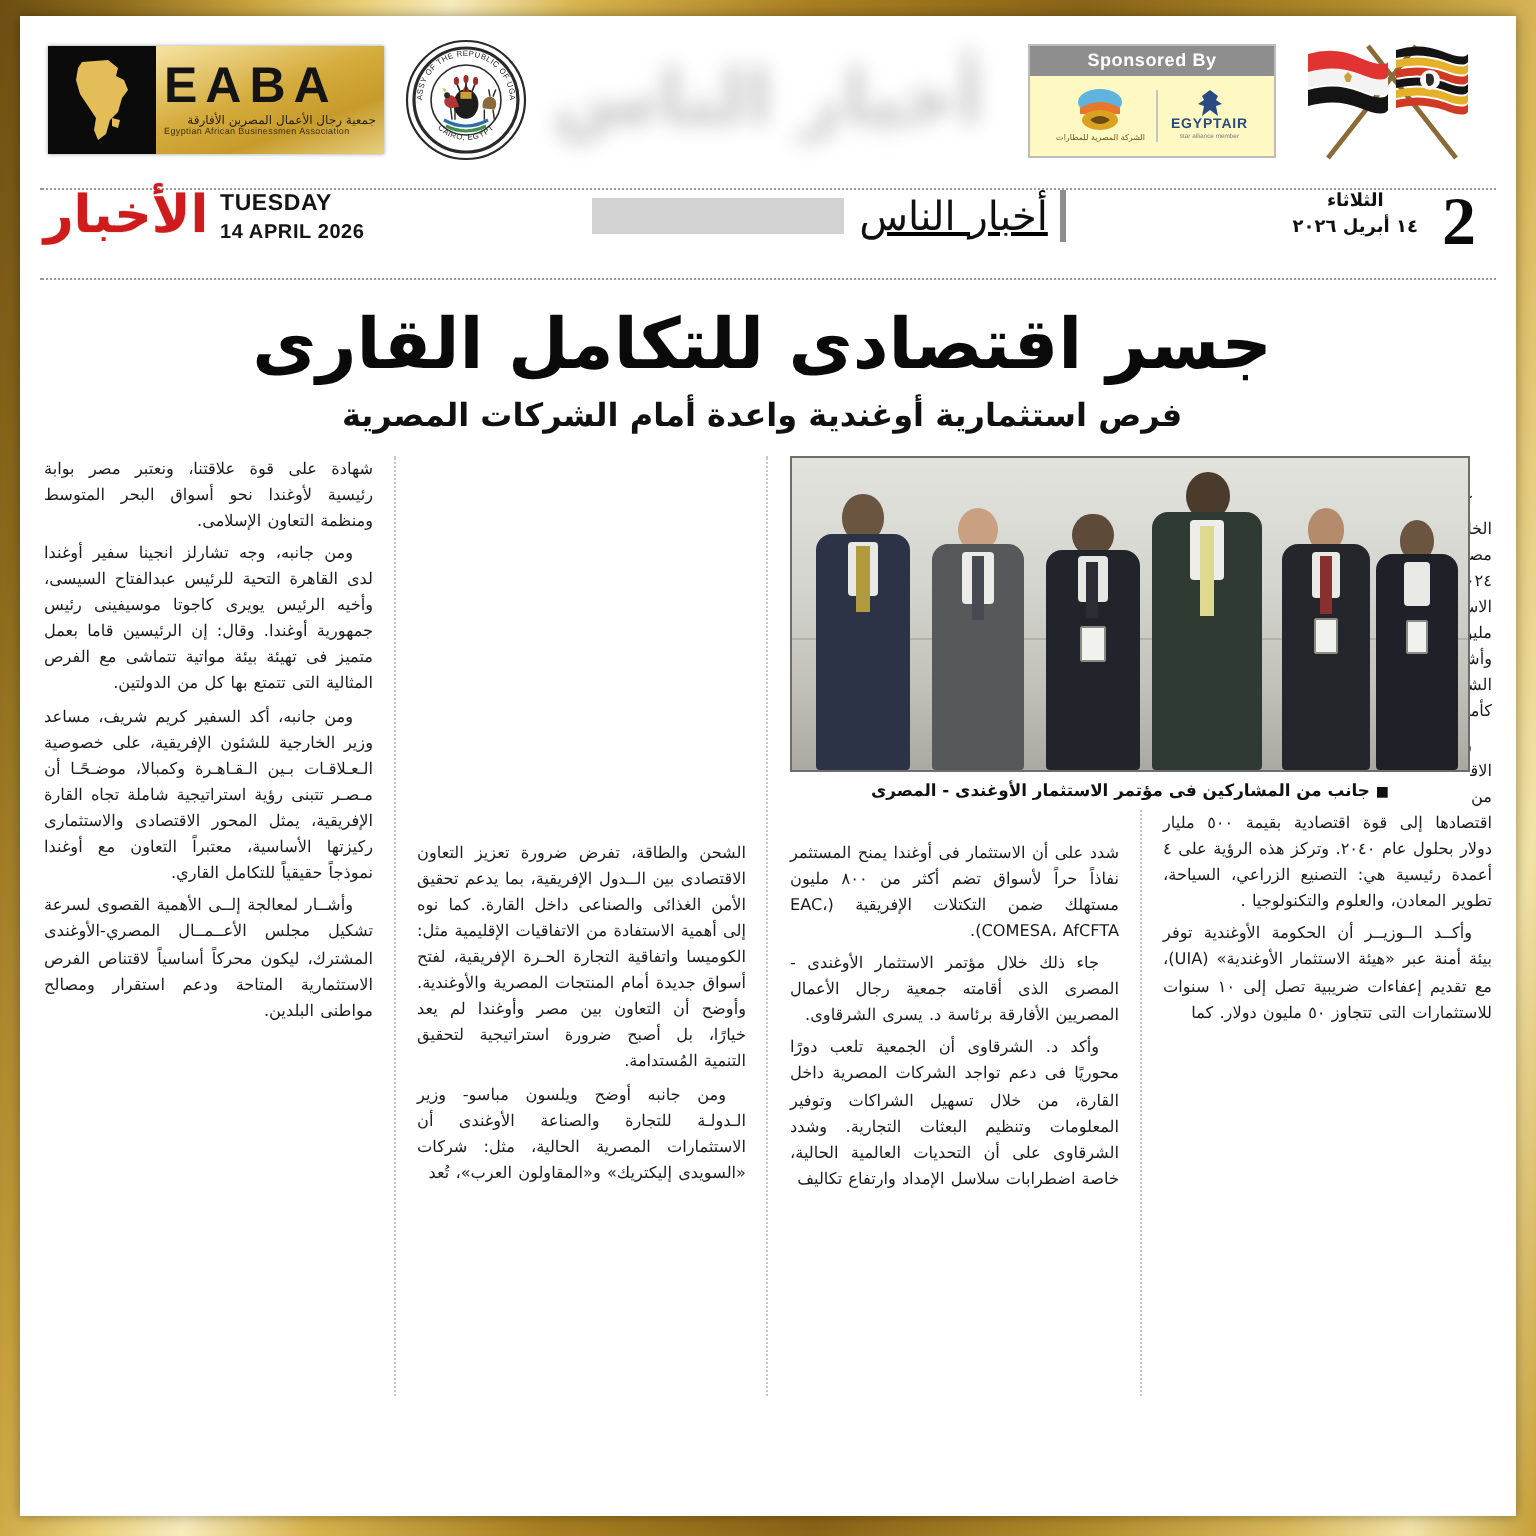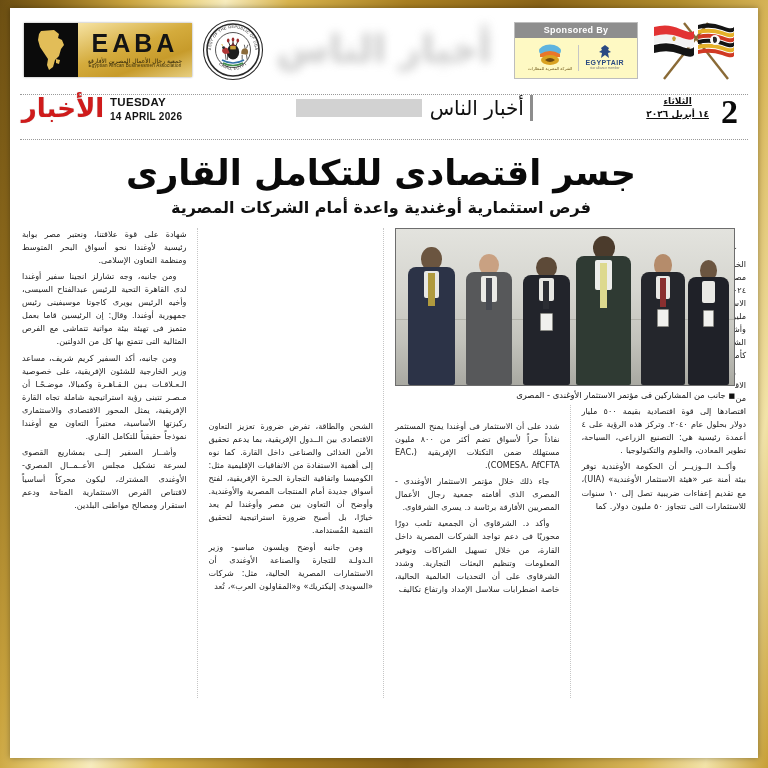--- a/index.html
+++ b/index.html
@@ -83,21 +83,20 @@
   }
   .eaba-map .africa {
     position: absolute; top: 50%; left: 50%;
     transform: translate(-50%,-50%);
   }
   .eaba-right {
     flex: 1;
     background: linear-gradient(160deg,#f6e3a3 0%,#d4ab3c 45%,#c79b2b 70%,#e7cf80 100%);
     display: flex;
     flex-direction: column;
-    align-items: center;
     justify-content: center;
     padding: 2px 4px;
   }
   .eaba-name {
     font-family: "Liberation Sans", sans-serif;
     font-weight: 700;
     font-size: 25px;
     letter-spacing: 4px;
     color: #141414;
     line-height: 1;
@@ -207,20 +206,21 @@
     color: #141414;
     line-height: 1.3;
     letter-spacing: .3px;
     margin-left: 4px;
   }
   #masthead-date-en .d2 { font-size: 10px; }
   #masthead-mid { flex: 1 1 auto; }
   #masthead-section-wrap {
     display: flex; align-items: center; gap: 8px;
     direction: rtl;
+    text-decoration: underline;
   }
   #masthead-section {
     direction: rtl;
     font-family: "DejaVu Sans", sans-serif;
     font-size: 20px;
     font-weight: 400;
     color: #101010;
     padding-right: 6px;
     border-right: 3px solid #8d8d8d;
     line-height: 1.3;
@@ -231,21 +231,20 @@
   #masthead-date-ar {
     flex: 0 0 auto;
     direction: rtl;
     text-align: center;
     font-family: "DejaVu Sans", sans-serif;
     font-size: 9px;
     font-weight: 700;
     color: #111;
     line-height: 1.45;
     margin-right: 8px;
-    text-decoration: underline;
   }
   #masthead-pageno {
     flex: 0 0 auto;
     font-family: "Liberation Serif", serif;
     font-size: 34px;
     font-weight: 700;
     color: #0a0a0a;
     line-height: 1;
     padding: 0 10px 0 4px;
   }
@@ -324,23 +323,24 @@
     width: 100%;
     height: 158px;
     border: 1px solid #6d6d6d;
     position: relative;
     overflow: hidden;
     background: linear-gradient(#d7d7d2 0%, #cfcfc9 55%, #b9b9b2 100%);
   }
   #photo-caption {
     direction: rtl;
     font-family: "DejaVu Sans", sans-serif;
-    font-weight: 400;
+    font-weight: 700;
     font-size: 8.4px;
     color: #111;
+    text-align: center;
     padding: 4px 0 5px;
   }
   #photo-caption .bullet { color:#111; font-size:7px; }
 
   
   .person { position: absolute; bottom: 0; }
   .p-head { position:absolute; border-radius:50%; }
   .p-body { position:absolute; bottom:0; border-radius:8px 8px 2px 2px; }
   .p-shirt { position:absolute; width:30%; left:35%; border-radius:2px; }
   .p-tie { position:absolute; width:12%; left:44%; }
@@ -569,19 +569,19 @@
     <div class="col">
       <div style="height:192px;"></div>
       <div class="para noindent">الشحن والطاقة، تفرض ضرورة تعزيز التعاون الاقتصادى بين الــدول الإفريقية، بما يدعم تحقيق الأمن الغذائى والصناعى داخل القارة. كما نوه إلى أهمية الاستفادة من الاتفاقيات الإقليمية مثل: الكوميسا واتفاقية التجارة الحـرة الإفريقية، لفتح أسواق جديدة أمام المنتجات المصرية والأوغندية. وأوضح أن التعاون بين مصر وأوغندا لم يعد خيارًا، بل أصبح ضرورة استراتيجية لتحقيق التنمية المُستدامة.</div>
       <div class="para">ومن جانبه أوضح ويلسون مباسو- وزير الـدولـة للتجارة والصناعة الأوغندى أن الاستثمارات المصرية الحالية، مثل: شركات «السويدى إليكتريك» و«المقاولون العرب»، تُعد</div>
     </div>
 
     <div class="col">
       <div class="para noindent">شهادة على قوة علاقتنا، ونعتبر مصر بوابة رئيسية لأوغندا نحو أسواق البحر المتوسط ومنظمة التعاون الإسلامى.</div>
       <div class="para">ومن جانبه، وجه تشارلز انجينا سفير أوغندا لدى القاهرة التحية للرئيس عبدالفتاح السيسى، وأخيه الرئيس يويرى كاجوتا موسيفينى رئيس جمهورية أوغندا. وقال: إن الرئيسين قاما بعمل متميز فى تهيئة بيئة مواتية تتماشى مع الفرص المثالية التى تتمتع بها كل من الدولتين.</div>
       <div class="para">ومن جانبه، أكد السفير كريم شريف، مساعد وزير الخارجية للشئون الإفريقية، على خصوصية الـعـلاقـات بـين الـقـاهـرة وكمبالا، موضـحًـا أن مـصـر تتبنى رؤية استراتيجية شاملة تجاه القارة الإفريقية، يمثل المحور الاقتصادى والاستثمارى ركيزتها الأساسية، معتبراً التعاون مع أوغندا نموذجاً حقيقياً للتكامل القاري.</div>
-      <div class="para">وأشــار السفير إلــى بمشاريع القصوى لسرعة تشكيل مجلس الأعــمــال المصري-الأوغندى المشترك، ليكون محركاً أساسياً لاقتناص الفرص الاستثمارية المتاحة ودعم استقرار ومصالح مواطنى البلدين.</div>
+      <div class="para">وأشــار لمعالجة إلــى الأهمية القصوى لسرعة تشكيل مجلس الأعــمــال المصري-الأوغندى المشترك، ليكون محركاً أساسياً لاقتناص الفرص الاستثمارية المتاحة ودعم استقرار ومصالح مواطنى البلدين.</div>
     </div>
 
   </div>
 
 </div>
 </div>
 
 </body></html>

